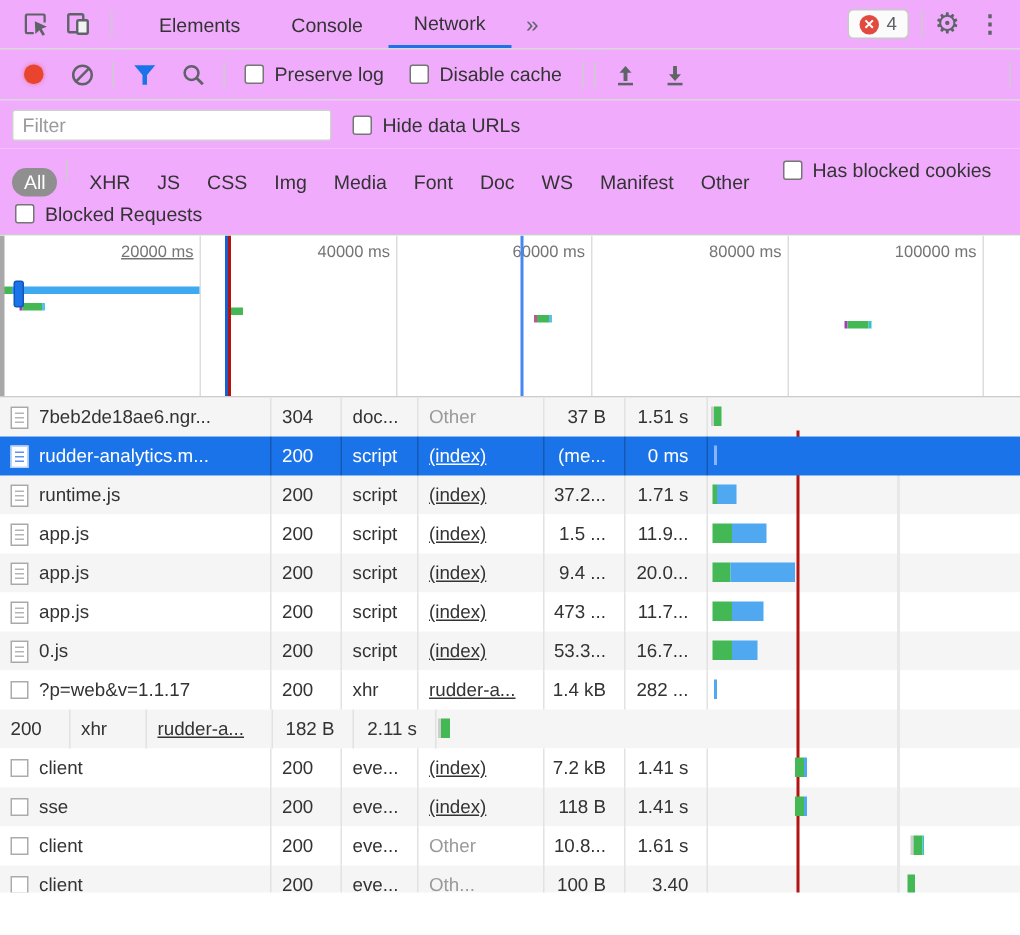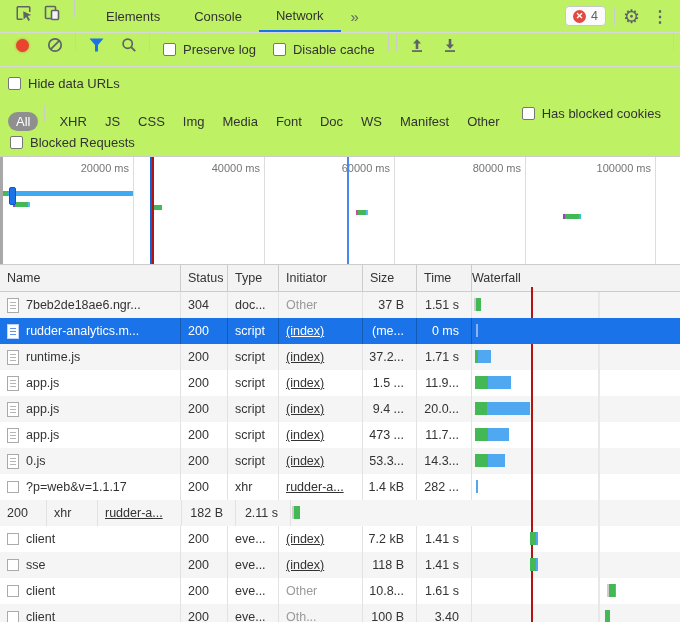--- a/index.html
+++ b/index.html
@@ -2,21 +2,21 @@
 <html><head>
 <meta charset="utf-8">
 <style>
   * { margin:0; padding:0; box-sizing:border-box; }
   html,body { width:680px; height:623px; overflow:hidden; }
   body {
     font-family:"Liberation Sans", sans-serif;
     font-size:13px; color:#333; background:#fff;
     position:relative;
   }
-  .bar { background:#bef264; display:flex; }
+  .bar { background:#f0abfc; display:flex; align-items:center; }
   .vdiv { width:1px; height:18px; background:#ccc; flex:0 0 1px; }
 
   
   #tabbar { height:33px; border-bottom:1px solid #d8d8d8; padding-left:10px; }
   .tbtn { width:28px; height:26px; display:flex; align-items:center; justify-content:center; cursor:pointer; }
   #tabs { display:flex; height:100%; margin-left:14px; }
   .tab { padding:0 17px; display:flex; align-items:center; height:100%; color:#333; cursor:pointer; position:relative; }
   .tab.active { border-bottom:2.5px solid #1a73e8; padding-bottom:0; }
   .more-tabs { color:#5f6368; font-size:15px; padding:0 10px; display:flex; align-items:center; cursor:pointer; }
   #tabbar-right { margin-left:auto; display:flex; align-items:center; padding-right:8px; gap:8px; }
@@ -167,20 +167,21 @@
   <div class="icon-btn">
     <svg width="16" height="16" viewBox="0 0 16 16">
       <path d="M8 12 L4 7.5 H6.7 V2 H9.3 V7.5 H12 Z" fill="#5f6368"></path>
       <rect x="3" y="13.2" width="10" height="1.7" fill="#5f6368"></rect>
     </svg>
   </div>
   <div class="vdiv" style="margin-left:auto;"></div>
 </div>
 
 <div class="bar" id="filterrow">
+  <input id="filter-input" type="text" placeholder="Filter" style="">
   <div class="cb-row">
     <span class="cb"></span>
     <span>Hide data URLs</span>
   </div>
 </div>
 
 <div class="bar" id="chiprow">
   <span id="chips" style="display:flex;align-items:center;gap:2px;">
       <span class="chip selected">All</span>
       <span class="chip-div"></span>
@@ -204,21 +205,21 @@
 <div class="bar" id="blockedrow">
   <div class="cb-row">
     <span class="cb"></span>
     <span>Blocked Requests</span>
   </div>
 </div>
 
 <div id="overview">
   <div class="ov-handle"></div>
 <div class="ov-grid" style="left: 133px;"></div>
-    <div class="ov-label" style="left: 59px;">20000 ms</div>
+    <div class="ov-label" style="left: 59px; text-decoration: underline;">20000 ms</div>
     <div class="ov-grid" style="left: 264px;"></div>
     <div class="ov-label" style="left: 190px;">40000 ms</div>
     <div class="ov-grid" style="left: 394px;"></div>
     <div class="ov-label" style="left: 320px;">60000 ms</div>
     <div class="ov-grid" style="left: 525px;"></div>
     <div class="ov-label" style="left: 451px;">80000 ms</div>
     <div class="ov-grid" style="left: 655px;"></div>
     <div class="ov-label" style="left: 581px;">100000 ms</div>
     <div class="ov-longbar" style="left: 8px; top: 34px; width: 125px; height: 5px; background: rgb(63, 169, 241);"></div>
     <div class="ov-minibar" style="left: 0px; top: 34px;">
@@ -244,29 +245,20 @@
       <span style="width: 14px; background: rgb(67, 184, 84);"></span>
       <span style="width: 2px; background: rgb(52, 195, 203);"></span>
     </div>
     <div class="ov-vline" style="left: 149.5px; background: rgb(26, 95, 208);"></div>
     <div class="ov-vline" style="left: 152px; background: rgb(179, 20, 18);"></div>
     <div class="ov-vline" style="left: 346.5px; background: rgb(70, 136, 241);"></div>
     <div class="ov-selmark" style="left: 9px; top: 30px; width: 7px; height: 18px; background: rgb(26, 115, 232); border: 1px solid rgb(18, 87, 184);"></div>
   </div>
 
 <div id="table-wrap">
-  <div id="thead">
-      <div class="hcell c-name">Name</div>
-      <div class="hcell c-status">Status</div>
-      <div class="hcell c-type">Type</div>
-      <div class="hcell c-init">Initiator</div>
-      <div class="hcell c-size">Size</div>
-      <div class="hcell c-time">Time</div>
-      <div class="hcell c-wf">Waterfall</div>
-    </div>
   <div id="tbody">
       <div class="row odd">
         <div class="cell c-name">
           <span class="page-icon"></span>
           <span>7beb2de18ae6.ngr...</span>
         </div>
         <div class="cell c-status">304</div>
         <div class="cell c-type">doc...</div>
         <div class="cell c-init">
           <span class=" muted">Other</span>
@@ -366,21 +358,21 @@
         <div class="cell c-name">
           <span class="page-icon"></span>
           <span>0.js</span>
         </div>
         <div class="cell c-status">200</div>
         <div class="cell c-type">script</div>
         <div class="cell c-init">
           <span class="link">(index)</span>
         </div>
         <div class="cell c-size num">53.3...</div>
-        <div class="cell c-time num">14.3...</div>
+        <div class="cell c-time num">16.7...</div>
         <div class="cell c-wf">
           <div class="wf-bar" style="left: 3px; width: 13px; background: rgb(67, 184, 84);"></div>
           <div class="wf-bar" style="left: 16px; width: 17px; background: rgb(79, 168, 240);"></div>
         </div>
       </div>
       <div class="row">
         <div class="cell c-name">
           <span class="sq-icon"></span>
           <span>?p=web&amp;v=1.1.17</span>
         </div>

